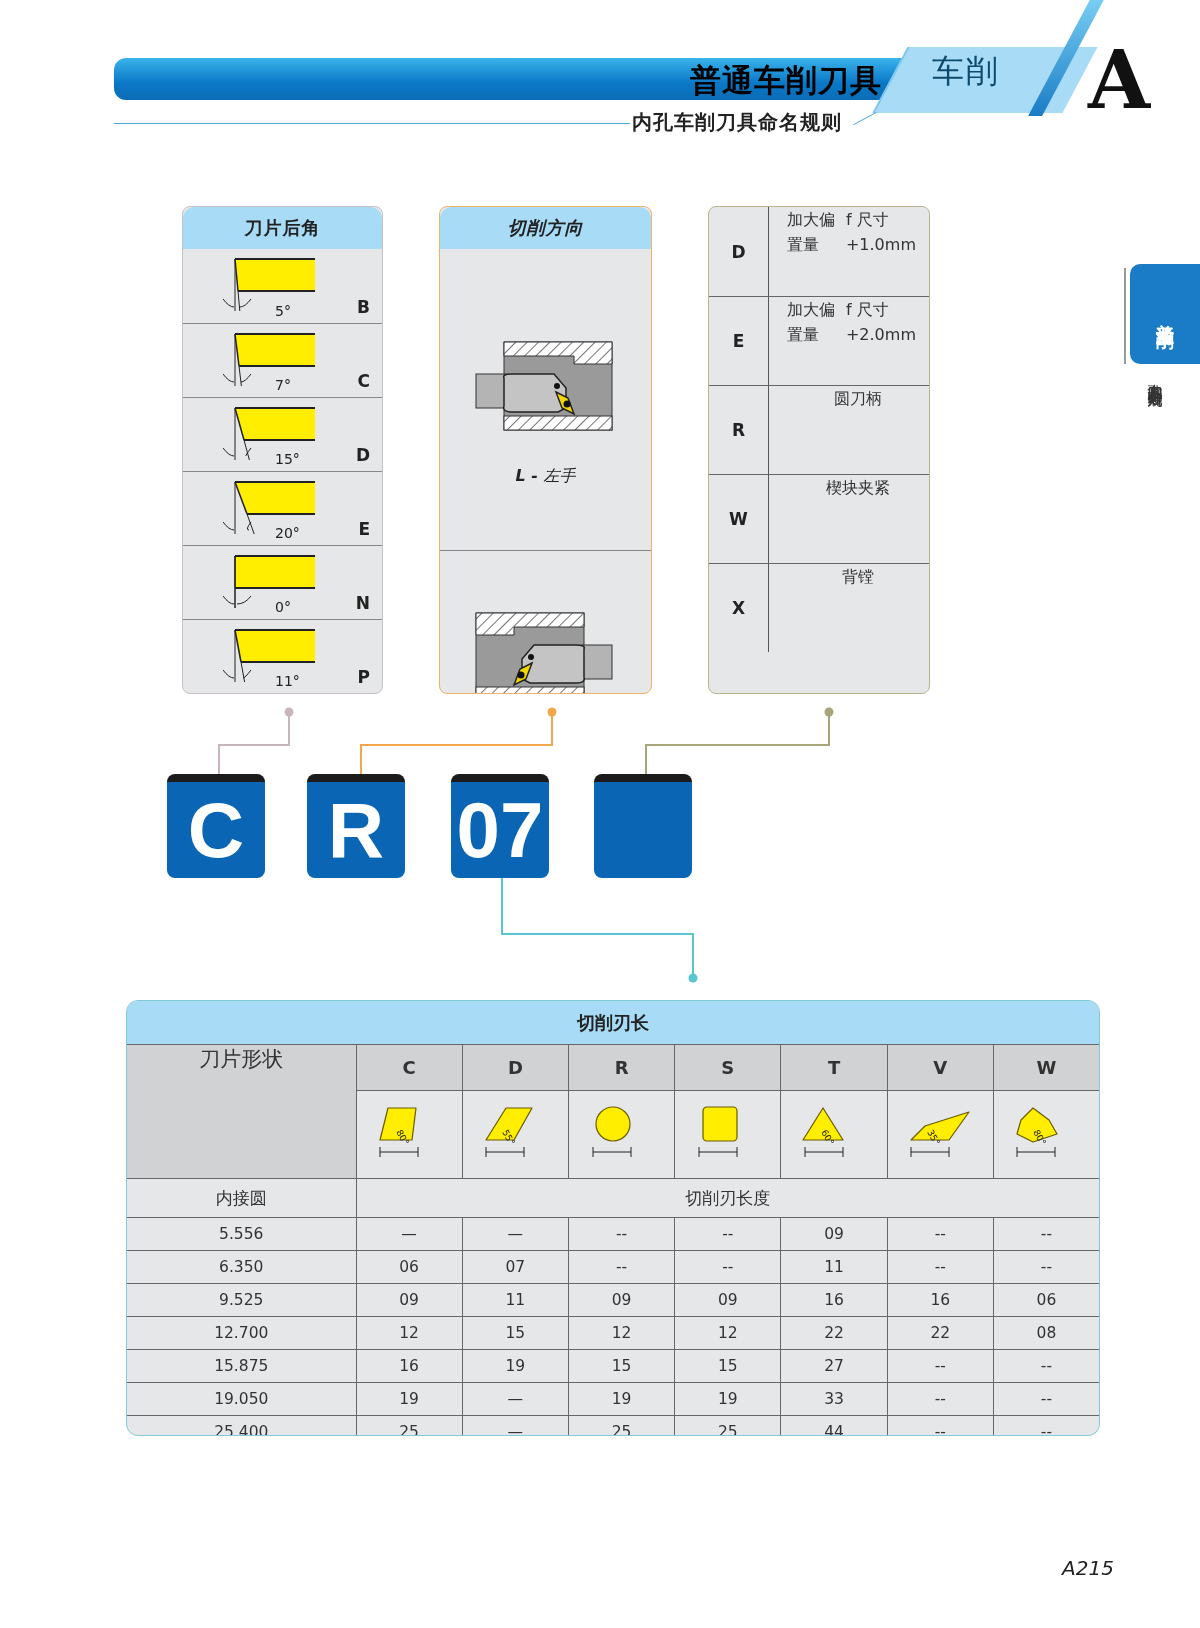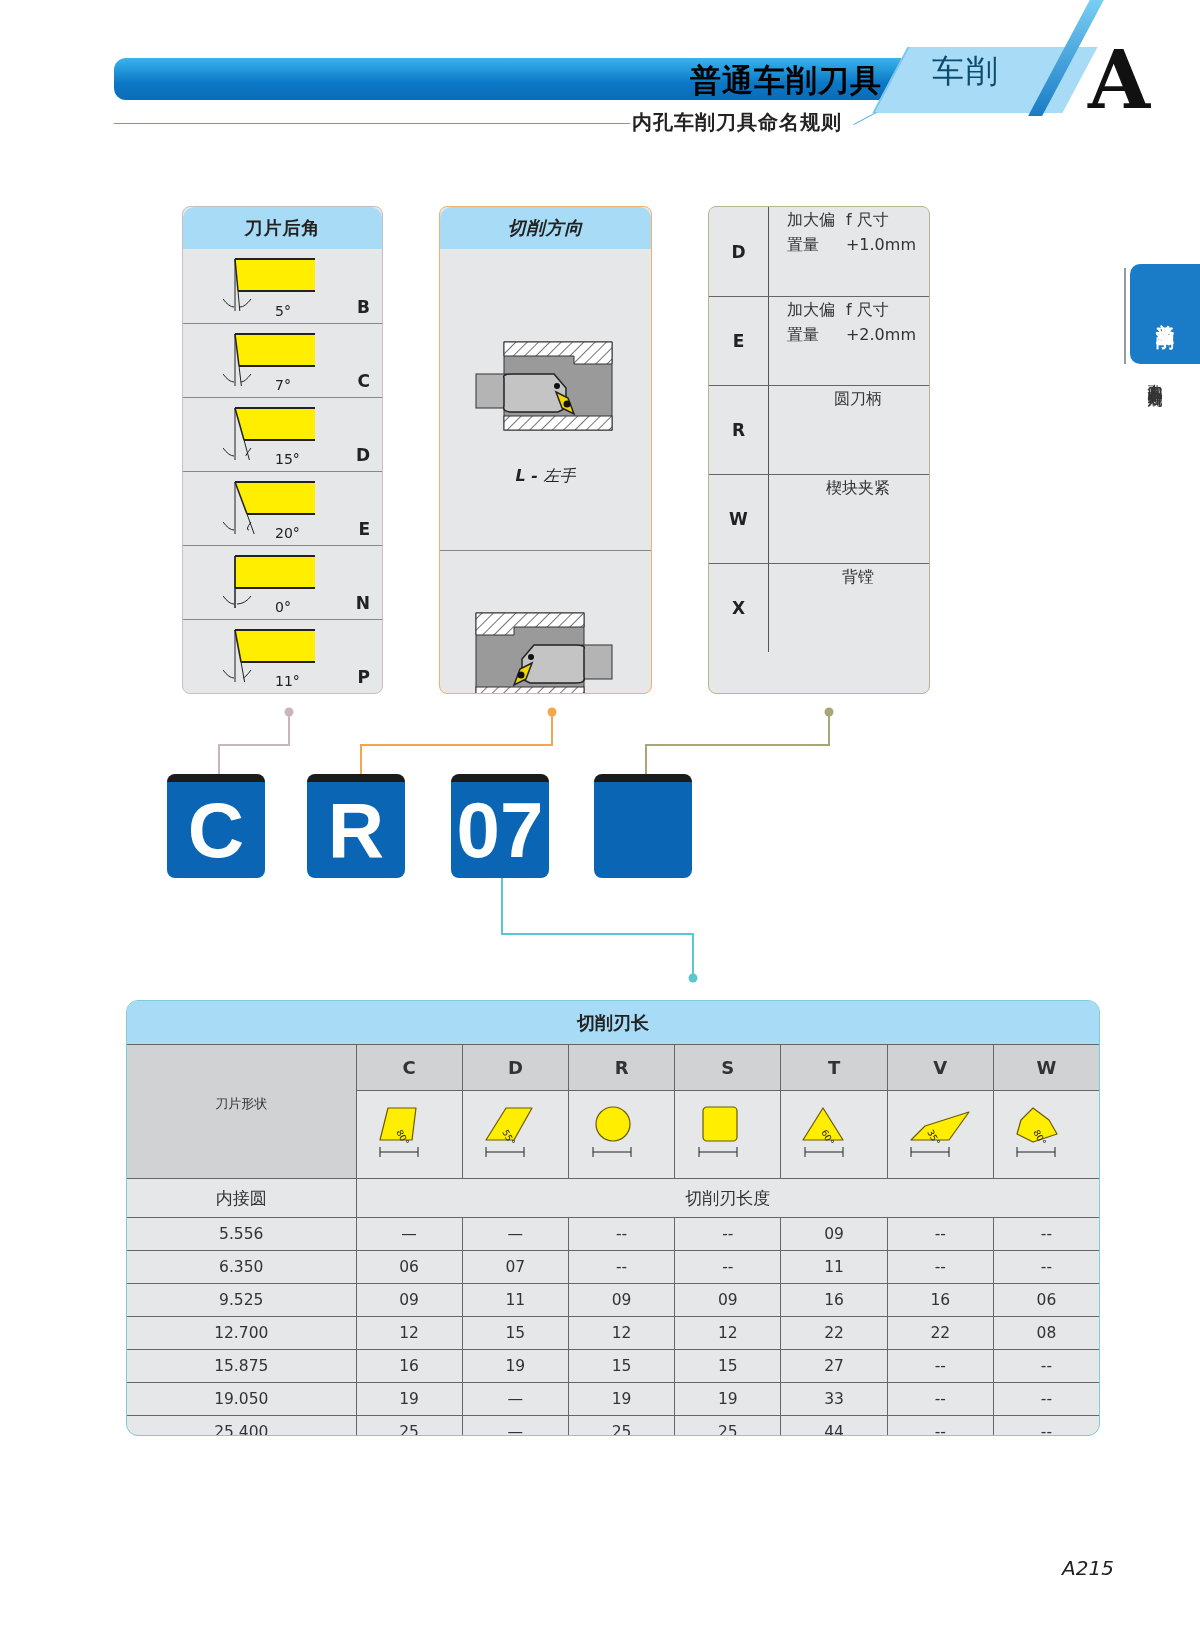--- a/index.html
+++ b/index.html
@@ -59,21 +59,21 @@
               color: #fff; font-family: "Liberation Sans", "DejaVu Sans", sans-serif; font-weight: bold; font-size: 78px;
               display: flex; align-items: center; justify-content: center; line-height: 1; }
 
   
   .tbl { left: 114px; top: 1000px; width: 974px; height: 436px; border: 1px solid #7fcbd6; border-radius: 12px; overflow: hidden; background: #e6e7e9; margin-left: 12px; }
   .tbl-head { height: 43px; background: #a8dcf6; display: flex; align-items: center; justify-content: center; font-weight: bold; font-size: 18px; }
   table { border-collapse: collapse; width: 100%; font-size: 15.5px; color: #333; }
   td, th { border: 1px solid #666; text-align: center; }
   tr > :first-child { border-left: none; }
   tr > :last-child { border-right: none; }
-  .shape-label { background: #d1d2d4; width: 229px; font-size: 13px; vertical-align: top; padding-top: 50px; font-weight: normal; }
+  .shape-label { background: #d1d2d4; width: 229px; font-size: 21px; vertical-align: top; font-weight: normal; }
   .col-head { height: 46px; background: #d1d2d4; font-weight: bold; font-size: 18px; }
   .shape-cell { height: 88px; }
   .sub-head td { height: 39px; font-size: 17px; }
   .data td { height: 33px; }
 
   .pageno { left: 1062px; top: 1556px; font-size: 20px; font-style: italic; color: #222; }
 </style>
 </head>
 <body>
 

